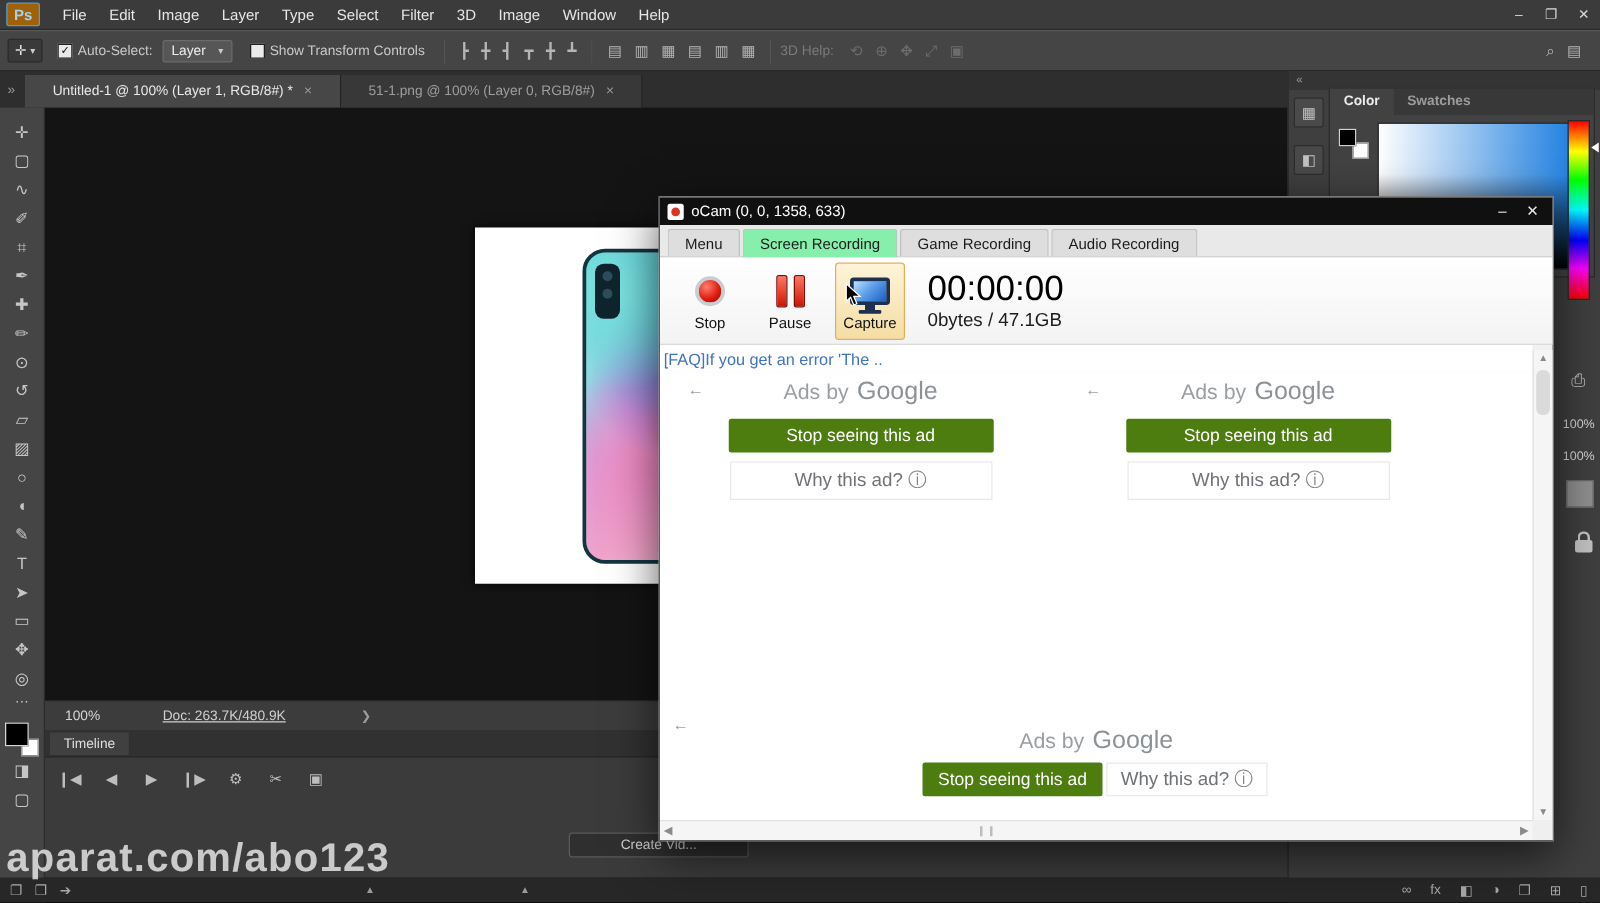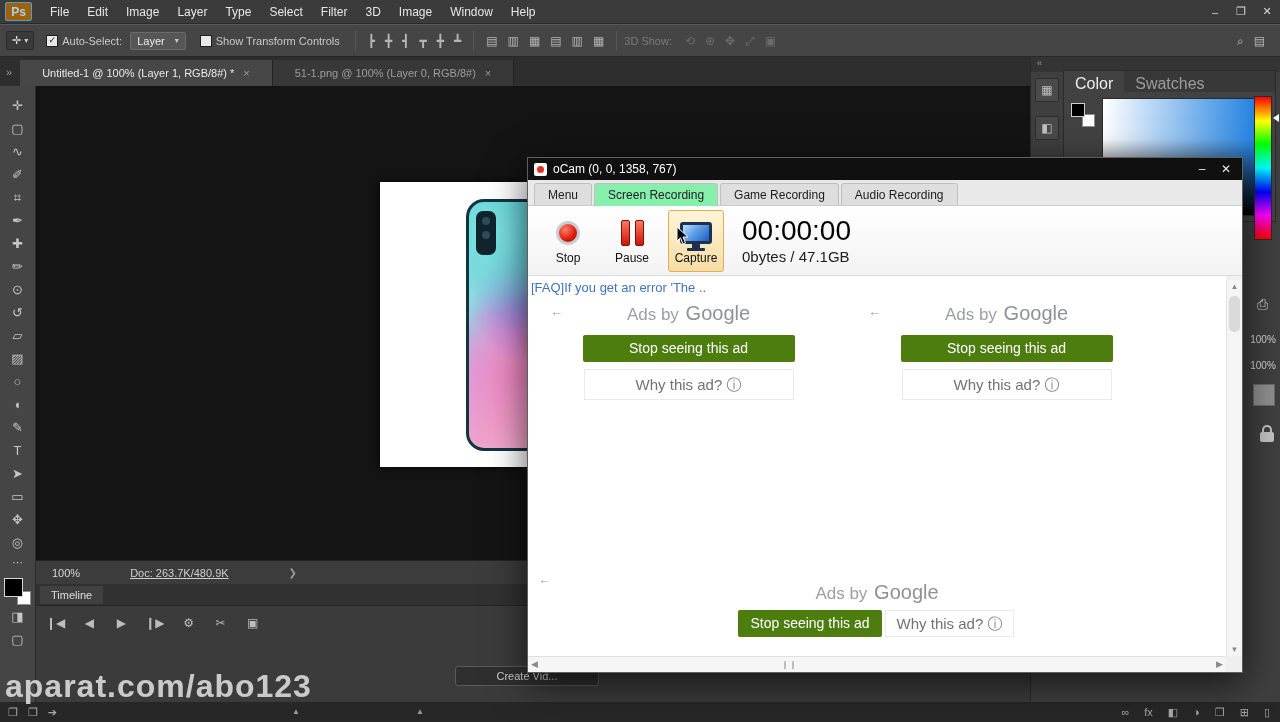--- a/index.html
+++ b/index.html
@@ -80,21 +80,21 @@
     color:#a8a8a8;font-size:11px;}
   .bs-left{display:flex;gap:10px;margin-left:8px;}
   .bs-arrow{position:absolute;font-size:8px;color:#9a9a9a;top:5px;}
   .bs-right{margin-left:auto;display:flex;gap:15px;margin-right:10px;align-items:center;}
   
   .right-area{position:absolute;left:1030px;top:56px;width:250px;height:666px;background:#3f3f3f;border-left:1px solid #2a2a2a;z-index:1;}
   .ra-top{position:absolute;left:0;top:0;width:100%;height:16px;background:#343434;color:#9a9a9a;font-size:9px;padding:2px 6px;}
   .panel-btn{position:absolute;left:4px;width:24px;height:24px;background:#4a4a4a;border:1px solid #2e2e2e;border-radius:2px;
     color:#c2c2c2;font-size:12px;display:flex;align-items:center;justify-content:center;}
   .color-panel{position:absolute;left:32px;top:14px;width:213px;height:152px;background:#424242;border:1px solid #2b2b2b;}
-  .cp-tabs{display:flex;height:21px;background:#383838;font-size:16px;}
+  .cp-tabs{display:flex;height:21px;background:#383838;font-size:11px;font-weight:bold;}
   .cp-tab{padding:4px 11px;}
   .cp-tab.active{background:#424242;color:#ececec;}
   .cp-tab.inactive{color:#9c9c9c;}
   .cp-fgbg{position:absolute;left:7px;top:32px;width:24px;height:24px;}
   .cp-fg{position:absolute;left:0;top:0;width:14px;height:14px;background:#000;border:1px solid #cfcfcf;}
   .cp-bg{position:absolute;right:0;bottom:0;width:13px;height:13px;background:#fff;border:1px solid #8f8f8f;}
   .cp-grad{position:absolute;left:38px;top:27px;width:158px;height:118px;border:1px solid #2a2a2a;
     background:linear-gradient(to top,#000,rgba(0,0,0,0) 65%),linear-gradient(to right,#ffffff,#1e7fe0);}
   .rainbow{position:absolute;left:223px;top:40px;width:18px;height:144px;border:1px solid #2a2a2a;
     background:linear-gradient(to bottom,#f00 0%,#ff0 17%,#0f0 33%,#0ff 50%,#00f 67%,#f0f 83%,#f00 100%);}
@@ -207,21 +207,21 @@
     <span class="icon-btn">╋</span>
     <span class="icon-btn">┻</span>
     <span class="sep"></span>
     <span class="icon-btn">▤</span>
     <span class="icon-btn">▥</span>
     <span class="icon-btn">▦</span>
     <span class="icon-btn">▤</span>
     <span class="icon-btn">▥</span>
     <span class="icon-btn">▦</span>
     <span class="sep"></span>
-    <span class="opt-label disabled">3D Show:</span>
+    <span class="opt-label disabled">3D Help:</span>
     <span class="icon-btn disabled">⟲</span>
     <span class="icon-btn disabled">⊕</span>
     <span class="icon-btn disabled">✥</span>
     <span class="icon-btn disabled">⤢</span>
     <span class="icon-btn disabled">▣</span>
     <span class="ob-spacer"></span>
     <span class="icon-btn">⌕</span>
     <span class="icon-btn" style="margin-right:10px;">▤</span>
   </div>
 
@@ -340,21 +340,21 @@
     <span class="strip-label" style="left:210px;top:304px;">100%</span>
     <span class="gray-swatch"></span>
     <span class="lock"></span>
   </div>
 
   <div class="watermark">aparat.com/abo123</div>
 
   <div class="ocam">
     <div class="ocam-title">
       <span class="ocam-icon"></span>
-      <span class="ocam-title-text">oCam (0, 0, 1358, 767)</span>
+      <span class="ocam-title-text">oCam (0, 0, 1358, 633)</span>
       <span class="ocam-win-btn">–</span>
       <span class="ocam-win-btn">✕</span>
     </div>
     <div class="ocam-tabs">
       <span class="ocam-tab">Menu</span>
       <span class="ocam-tab active">Screen Recording</span>
       <span class="ocam-tab">Game Recording</span>
       <span class="ocam-tab">Audio Recording</span>
     </div>
     <div class="ocam-toolbar">

